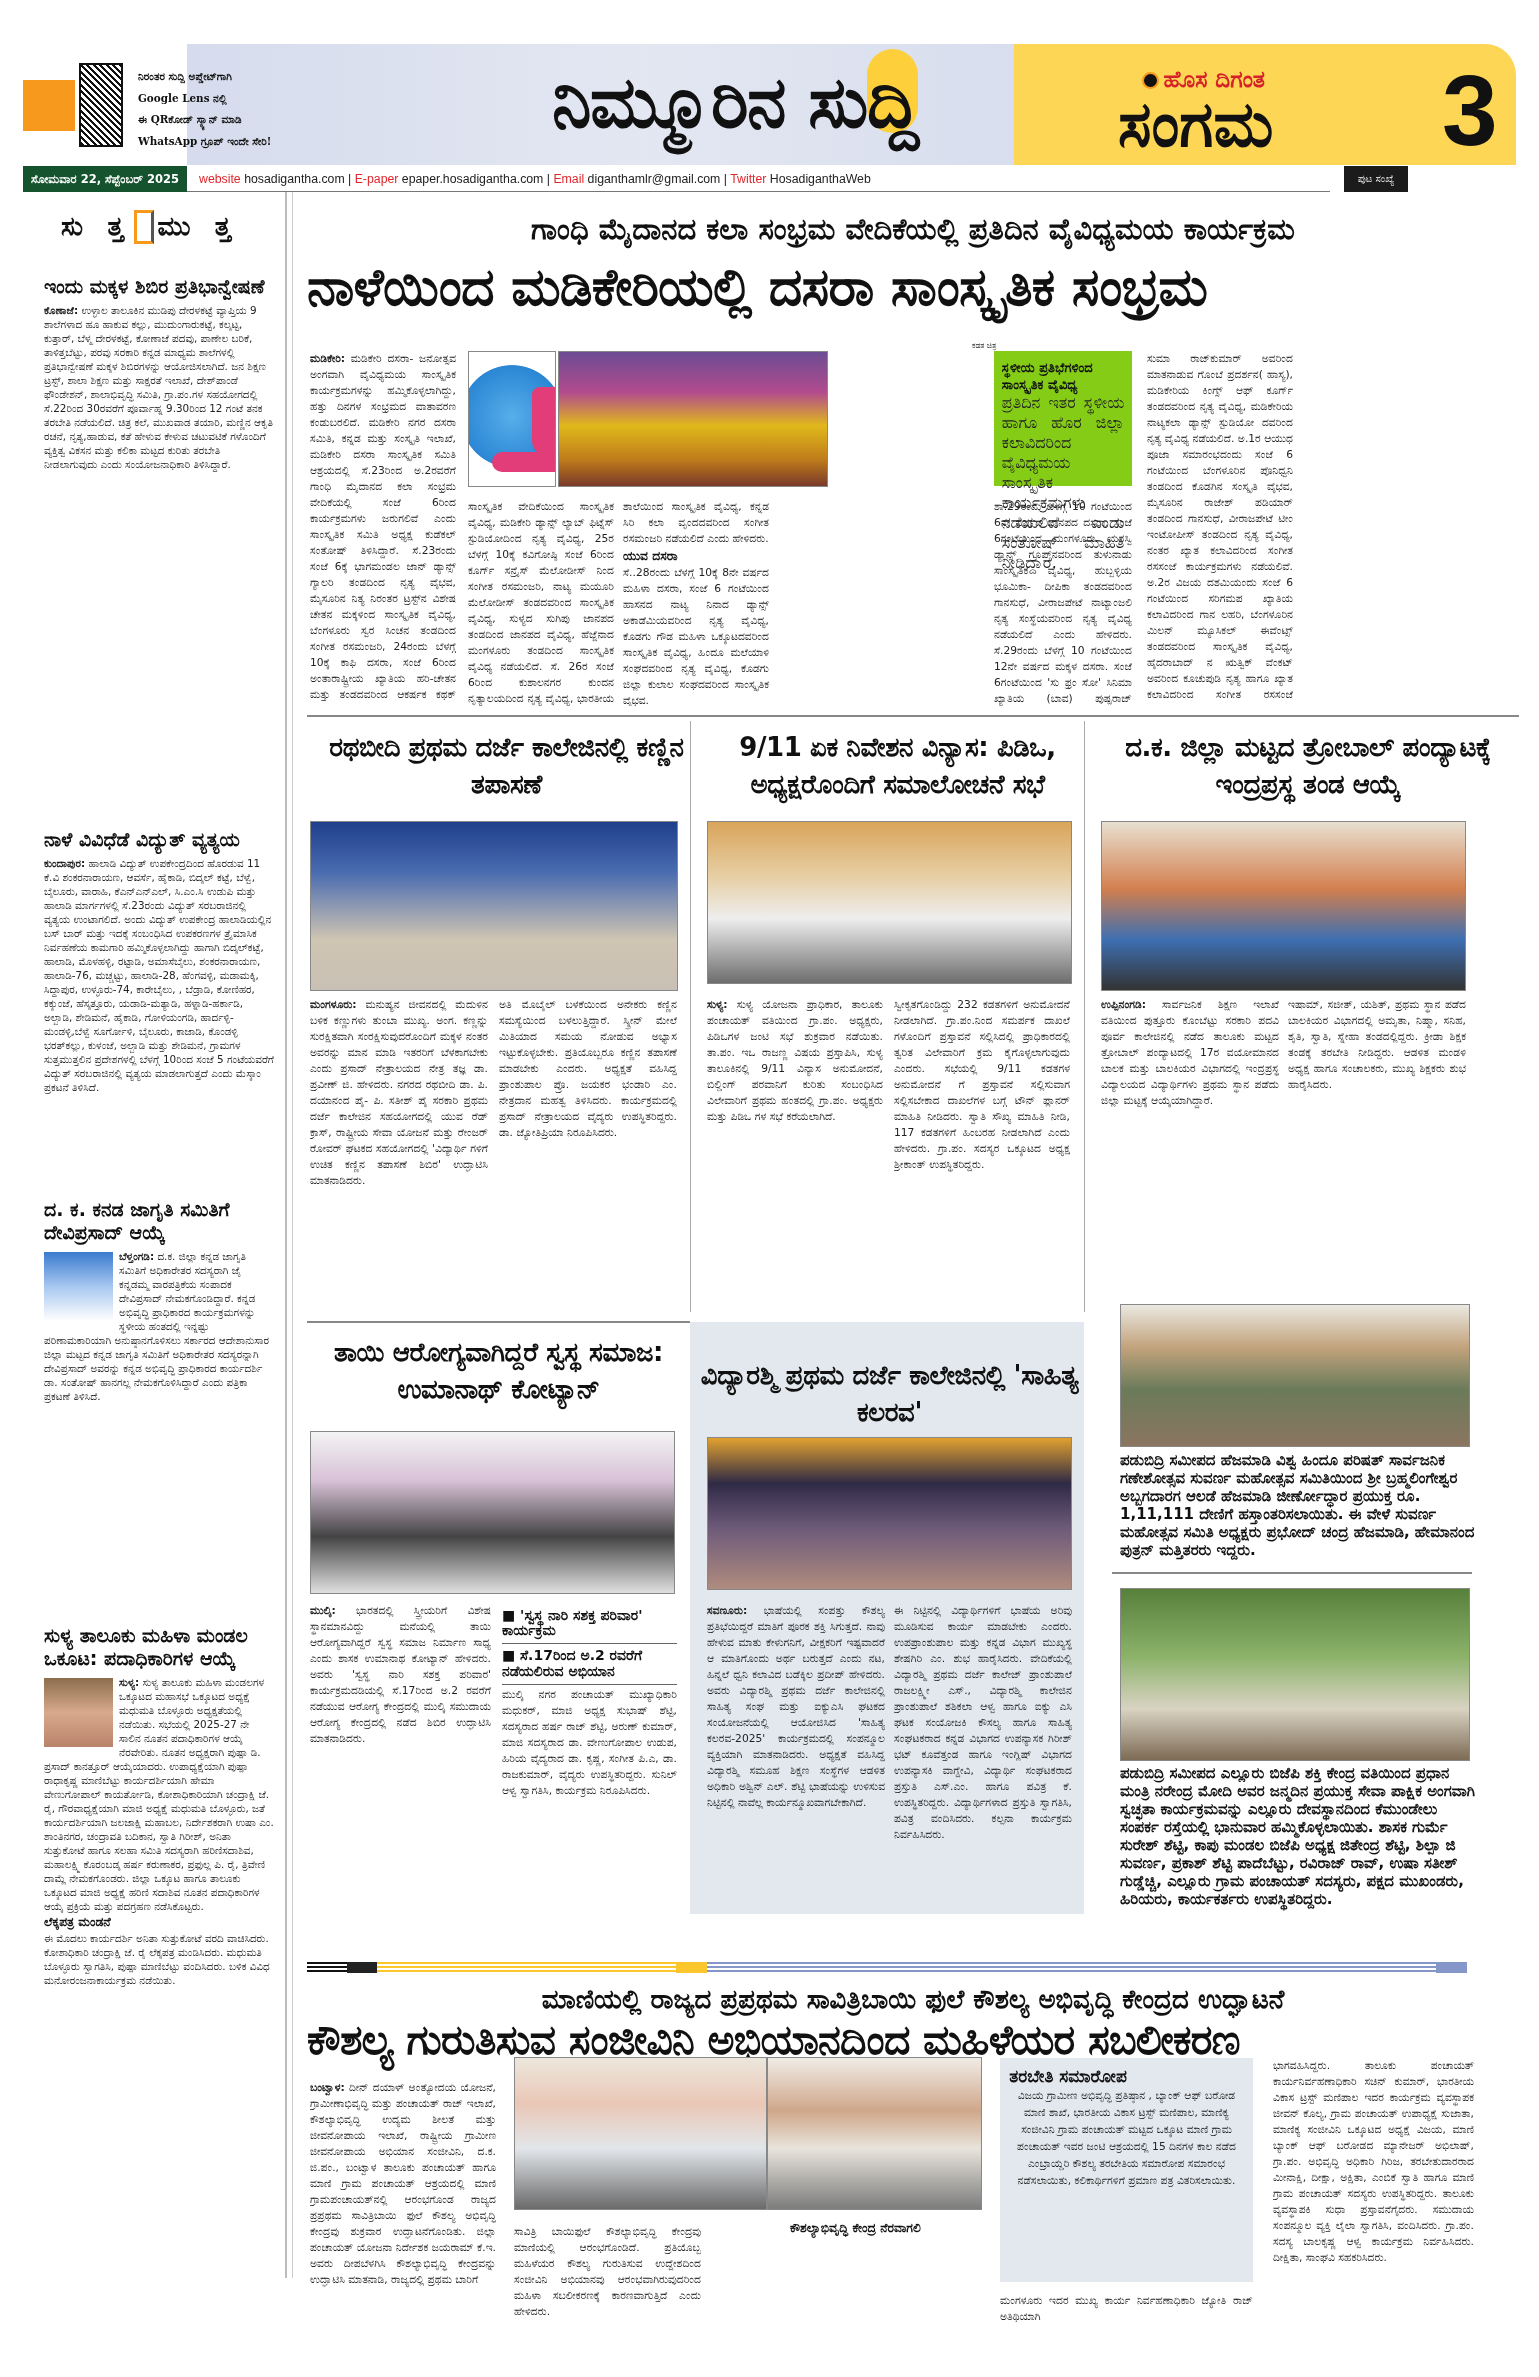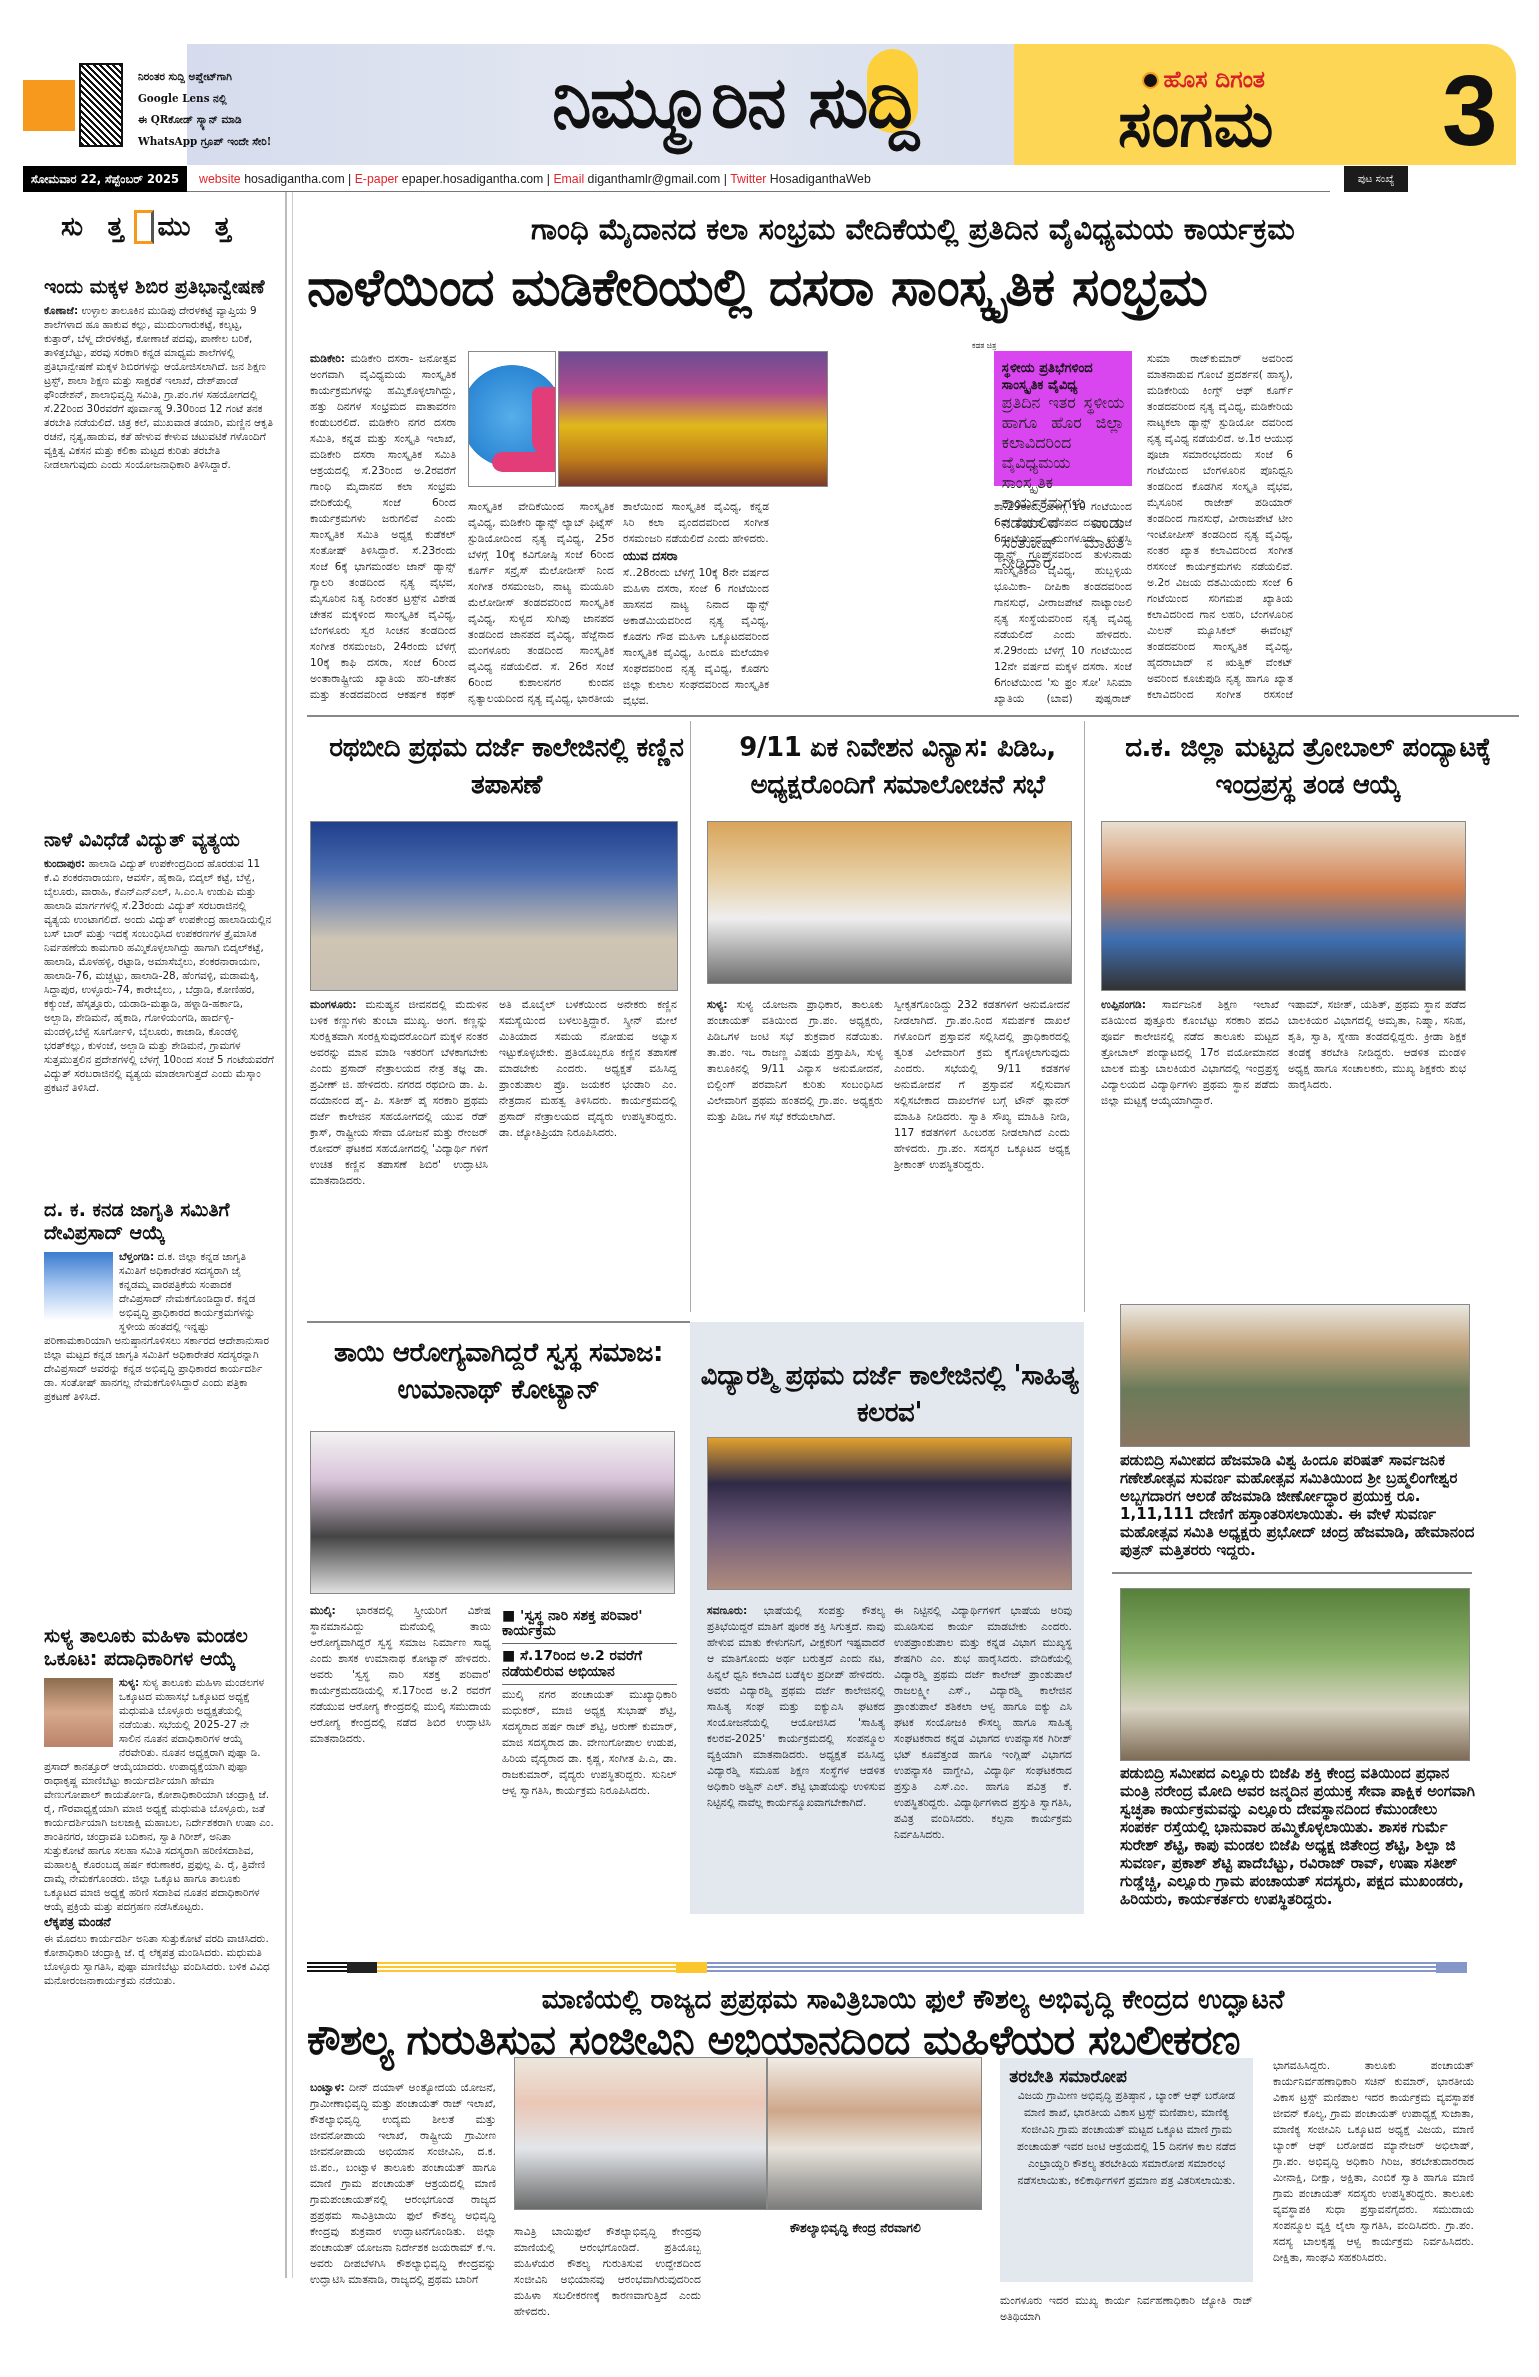--- a/index.html
+++ b/index.html
@@ -10,21 +10,21 @@
 .mast-band{left:187px;top:44px;width:1143px;height:121px;background:linear-gradient(90deg,#d6dced 0%,#e3e7f2 40%,#cfd6ea 100%)}
 .mast-yellow{left:1014px;top:44px;width:502px;height:121px;background:#fdd655;border-radius:0 31px 0 0}
 .mast-circle{left:867px;top:49px;width:51px;height:84px;background:#fdd03b;border-radius:31px}
 .qr{left:79px;top:63px;width:44px;height:84px;background:repeating-linear-gradient(45deg,#111 0 2.3px,#fff 2.3px 4.6px),#111;border:2.3px solid #111}
 .qr-text{left:138px;top:66px;font-family:"DejaVu Serif",serif;font-size:10.4px;line-height:21.5px;font-weight:bold;color:#111}
 .mast-title{left:552px;top:49px;font-family:"DejaVu Serif",serif;font-size:71px;font-weight:900;letter-spacing:-1.5px;color:#111;line-height:107px}
 .brand{left:1142px;top:66px;font-size:23px;font-weight:bold;color:#d62128}
 .brand-dot{display:inline-block;width:17px;height:17px;border-radius:50%;background:#111;border:2.3px solid #f7991c;vertical-align:middle;margin-right:4.6px}
 .sangama{left:1118px;top:90px;font-size:63px;font-weight:900;color:#111;line-height:69px}
 .pageno{left:1442px;top:57px;font-size:100px;font-weight:900;color:#111;line-height:107px;font-family:"Liberation Sans",sans-serif}
-.dateband{left:23px;top:166px;width:164px;height:26px;background:#000000;color:#fff;font-size:11.5px;font-weight:bold;text-align:center;line-height:26px}
+.dateband{left:23px;top:166px;width:164px;height:26px;background:#14532d;color:#fff;font-size:11.5px;font-weight:bold;text-align:center;line-height:26px}
 .linkband{left:187px;top:166px;width:1143px;height:26px;font-family:"Liberation Sans",sans-serif;font-size:12.3px;line-height:26px;padding-left:12px;color:#222;border-bottom:1.5px solid #777}
 .linkband .k{color:#e0262b}
 .pagetag{left:1344px;top:166px;width:64px;height:26px;background:#1b1b1b;color:#fff;font-size:10px;line-height:26px;text-align:center}
 .vrule{left:285px;top:192px;width:7.7px;height:2086px;border-left:2.3px double #bbb;border-right:1.5px solid #ccc}
 .section-logo{left:61px;top:210px;width:192px;height:46px;font-size:26px;font-weight:900;color:#111;letter-spacing:7.7px}
 .section-logo .door{display:inline-block;width:20px;height:34px;border:3.8px solid #f7991c;border-right-color:#555;vertical-align:middle;margin:0 3.1px}
 .lhead{font-size:19px;font-weight:900;line-height:23px;color:#111;margin-bottom:4.6px}
 .lbody{font-size:10.4px;line-height:14px;color:#222;text-align:left}
 .dateline{font-weight:bold}
 .portrait{float:left;width:69px;height:69px;margin:3.1px 6.1px 3.1px 0;background:linear-gradient(180deg,#3a7bcf 0%,#a7c7f0 50%,#fff 100%);position:relative}
@@ -42,21 +42,21 @@
 .ph-dance{background:linear-gradient(180deg,#6c4c93 0%,#b24b8e 30%,#e0b81b 55%,#c07d1a 80%,#7a3a2a 100%)}
 .ph-group{background:linear-gradient(180deg,#1f3f8c 0%,#4a6cb0 30%,#cfc5b3 70%,#c9c0b5 100%)}
 .ph-meet{background:linear-gradient(180deg,#d9a55b 0%,#e7d0a7 35%,#eee 60%,#6d6d6d 100%)}
 .ph-sport{background:linear-gradient(180deg,#e8e0d0 0%,#d27f4e 40%,#3e6fb2 70%,#333 100%)}
 .ph-cheque{background:linear-gradient(180deg,#eae8e1 0%,#c2a37c 30%,#6b7b5a 60%,#8b7560 100%)}
 .ph-stage{background:linear-gradient(180deg,#f3f3f3 0%,#d8c2d8 30%,#444 65%,#e0e0e0 100%)}
 .ph-kalarava{background:linear-gradient(180deg,#e2a12f 0%,#2f2a46 30%,#6e5b7a 60%,#b08c7e 100%)}
 .ph-clean{background:linear-gradient(180deg,#57803b 0%,#8db36b 40%,#d9d3c3 70%,#7d6b55 100%)}
 .ph-inaug1{background:linear-gradient(180deg,#ece7dd 0%,#eac7b6 30%,#e2e6ea 60%,#6a6a6a 100%)}
 .ph-inaug2{background:linear-gradient(180deg,#f0ece6 0%,#cfa78a 35%,#e8e4dc 60%,#7c7c7c 100%)}
-.boxgrey{position:absolute;background:#d946ef}
+.boxgrey{position:absolute;background:#84cc16}
 .boxblue{position:absolute;background:#e3e8ee}
 .boxhead{font-size:17px;font-weight:900;line-height:21.5px;color:#111}
 .hdr2{position:absolute;text-align:center;font-size:26px;font-weight:900;line-height:37px;color:#111;letter-spacing:-0.4px}
 .hrule{position:absolute;height:2.3px;background:#888}
 .vline{position:absolute;width:0.8px;background:#aaa}
 .caption{position:absolute;font-size:15px;font-weight:bold;line-height:18px;color:#111}
 .bulletbox{position:absolute;font-size:14px;font-weight:bold;line-height:15.3px;color:#111}
 .bulletbox div{border-bottom:0.8px solid #666;padding:4.6px 0}
 .stripe{position:absolute;top:1962px;height:10.7px}
 .subhd{font-size:12.3px;font-weight:900;line-height:18.4px;color:#111}

